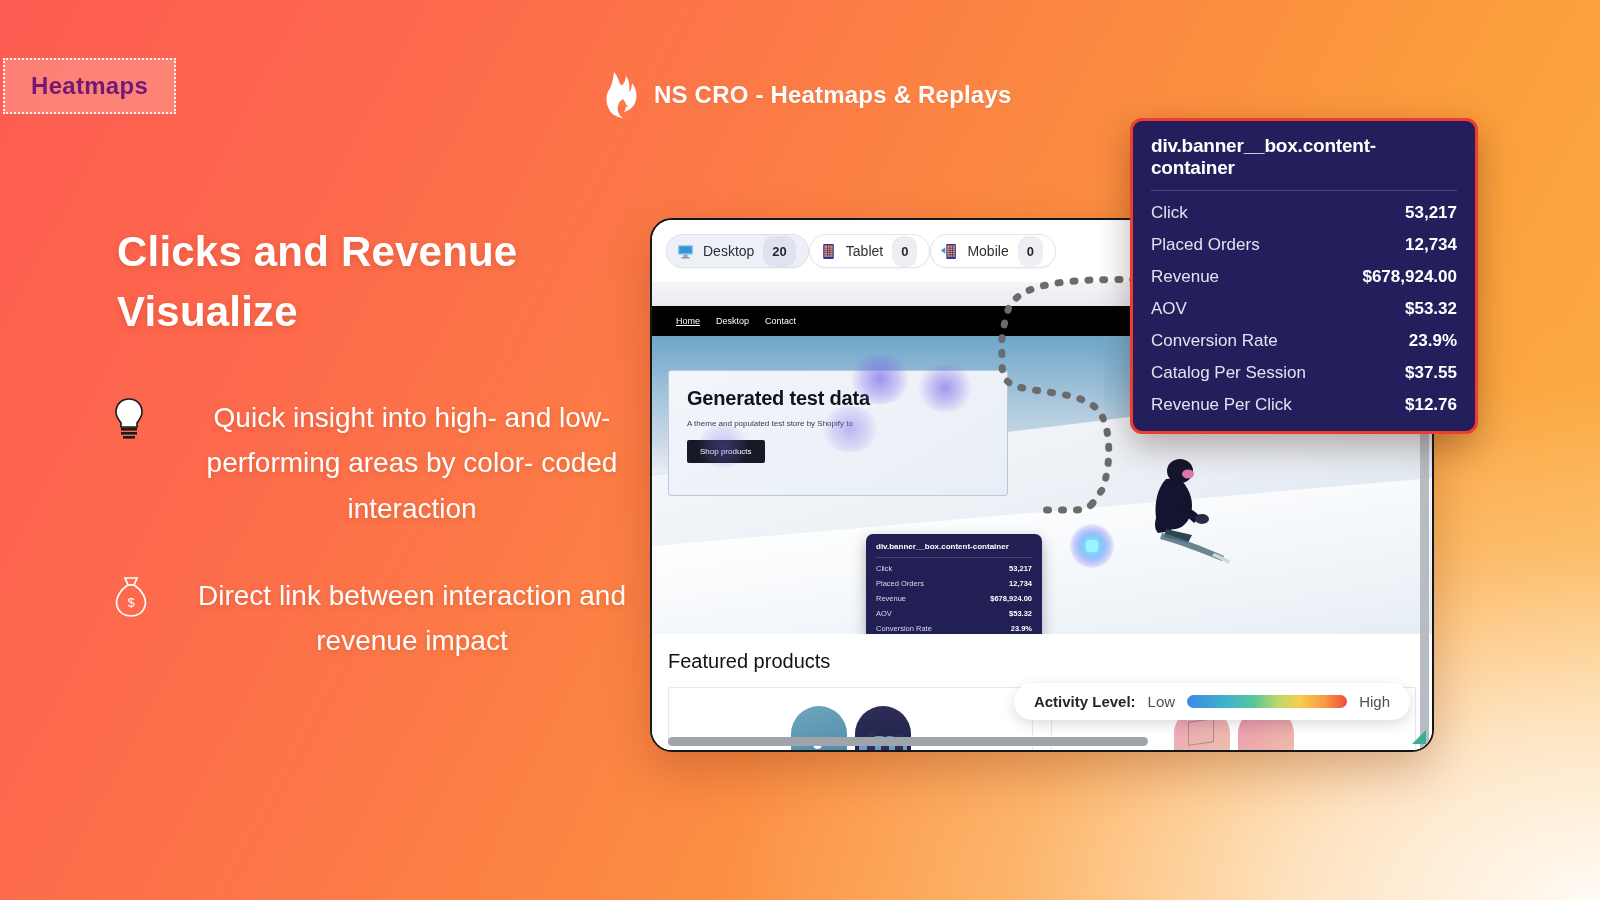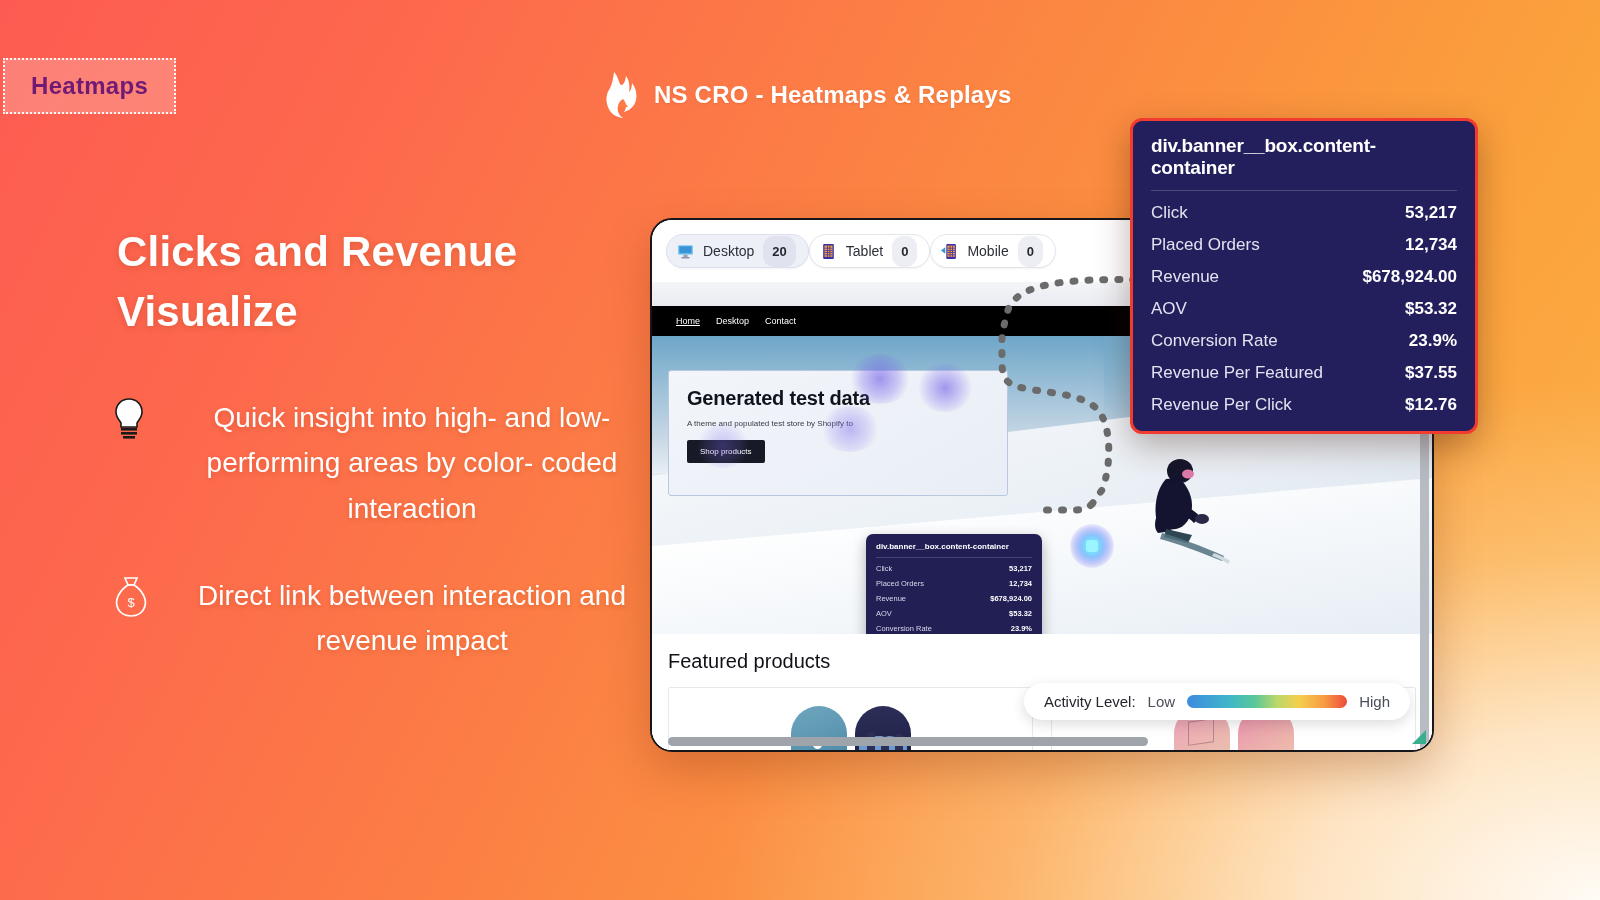--- a/index.html
+++ b/index.html
@@ -155,21 +155,21 @@
   .vbar { position:absolute; right:3px; top:148px; width:9px; height:342px; border-radius:5px; background:#b7bbc2; z-index:7; }
   .hbar { position:absolute; left:16px; bottom:4px; height:9px; width:480px; border-radius:5px; background:#9fa4ab; z-index:7; }
 
   
   .legend {
     position:absolute; right:22px; bottom:30px; z-index:8;
     background:#fff; border-radius:22px; padding:10px 20px;
     display:flex; align-items:center; gap:12px;
     box-shadow:0 4px 14px rgba(0,0,0,0.14); font-size:15px; color:#23262d;
   }
-  .legend .lab { font-weight:normal; }
+  .legend .lab { font-weight:bold; }
   .legend .lo,.legend .hi { color:#4a4f58; }
   .grad { width:160px; height:13px; border-radius:7px;
           background:linear-gradient(90deg,#3d8ae0 0%,#3fb6c9 26%,#58c79a 42%,#b9d86a 56%,#f5cf4e 70%,#f79a42 86%,#ef4b3c 100%); }
   .resize { position:absolute; right:6px; bottom:6px; width:0; height:0;
             border-left:14px solid transparent; border-bottom:14px solid #3aaf8f; z-index:9; }
 
   
   .callout {
     position:absolute; left:1130px; top:118px; width:348px;
     background:#231f5c; border:3px solid #f03b2e; border-radius:12px;
@@ -424,20 +424,20 @@
     </div>
   <div class="crow">
       <span class="k">AOV</span>
       <span class="v">$53.32</span>
     </div>
   <div class="crow">
       <span class="k">Conversion Rate</span>
       <span class="v">23.9%</span>
     </div>
   <div class="crow">
-      <span class="k">Revenue Per Featured</span>
+      <span class="k">Catalog Per Session</span>
       <span class="v">$37.55</span>
     </div>
   <div class="crow">
       <span class="k">Revenue Per Click</span>
       <span class="v">$12.76</span>
     </div>
 </div>
 
 </body></html>

